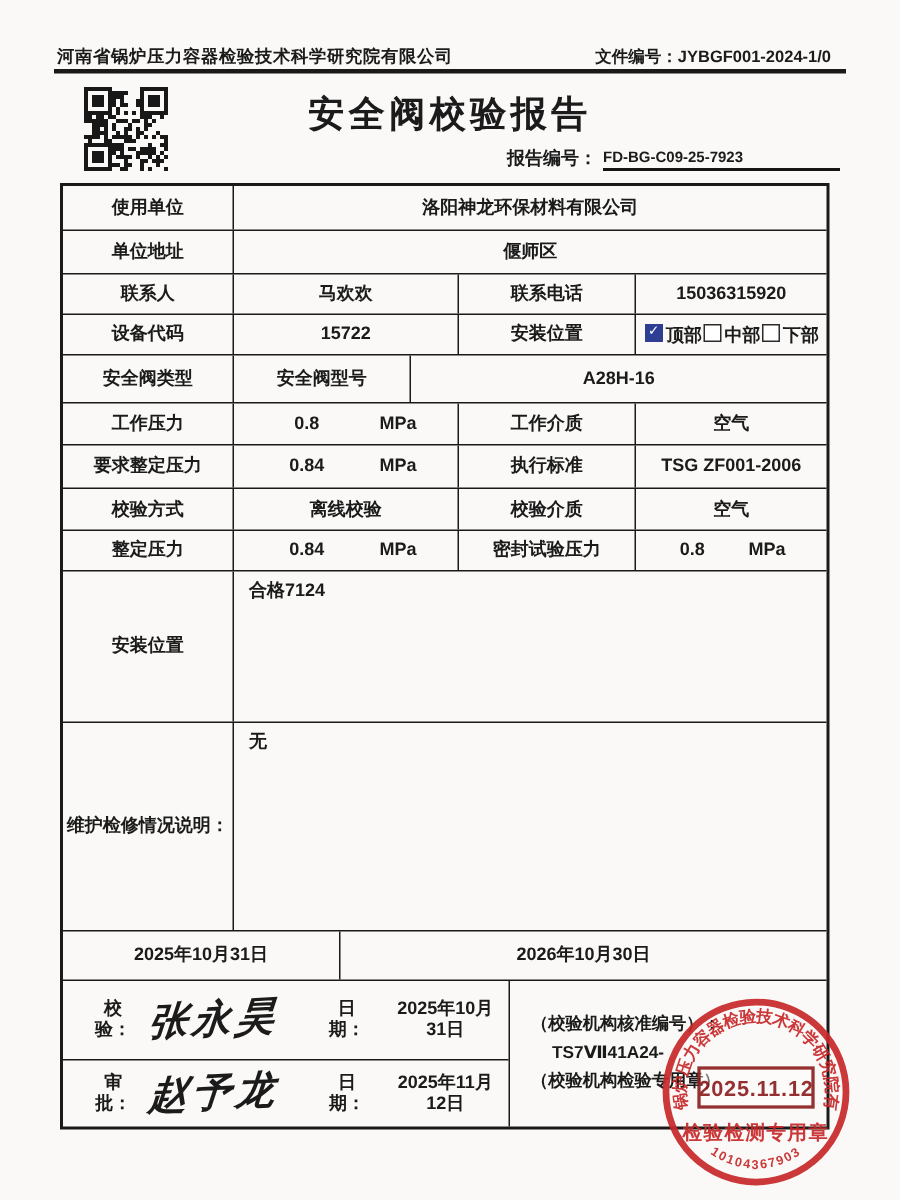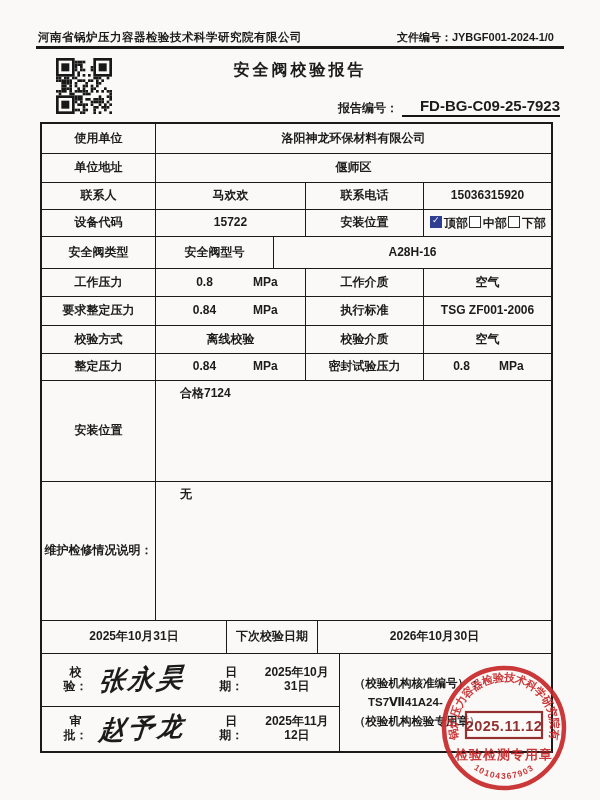--- a/index.html
+++ b/index.html
@@ -10,31 +10,31 @@
     font-family:"Liberation Sans","DejaVu Sans",sans-serif;
     font-weight:700;font-size:12px;
   }
   
   .hdr{position:absolute;left:38px;right:46px;top:30px;display:flex;justify-content:space-between;align-items:baseline;}
   .hdr-company{font-size:11.5px;letter-spacing:.5px;}
   .hdr-file{font-size:11px;}
   .hdr-rule{position:absolute;left:36px;width:528px;top:46px;height:2.5px;background:#1a1a1a;}
   
   .qr{position:absolute;left:54px;top:58px;}
-  .doc-title{position:absolute;left:0;right:0;top:60px;text-align:center;font-size:16px;letter-spacing:3px;}
+  .doc-title{position:absolute;left:0;right:0;top:60px;text-align:center;font-size:24px;letter-spacing:3px;}
   .report-row{position:absolute;left:338px;top:97px;display:flex;align-items:flex-end;}
   .report-label{font-size:12px;}
-  .report-no{display:inline-block;width:158px;text-align:right;border-bottom:2px solid #151515;padding-bottom:1px;margin-left:4px;font-size:15px;}
+  .report-no{display:inline-block;width:158px;text-align:left;border-bottom:2px solid #151515;padding-bottom:1px;margin-left:4px;font-size:10px;}
   
   .form{position:absolute;left:40px;top:122px;width:513px;border:2.2px solid #1a1a1a;box-sizing:border-box;background:transparent;}
   .row{display:flex;border-top:1.6px solid #1a1a1a;}
   .row:first-child{border-top:none;}
   .cell{border-left:1.6px solid #1a1a1a;box-sizing:border-box;display:flex;align-items:center;justify-content:center;text-align:center;line-height:1.15;padding:2px 4px;}
   .cell:first-child{border-left:none;}
-  .cell.tl{align-items:flex-start;justify-content:flex-start;text-align:left;padding:6px 24px;}
+  .cell.tl{align-items:flex-start;justify-content:flex-start;text-align:left;padding:6px 10px;}
   .mpa{display:flex;align-items:center;padding:2px 0;}
   .mpa .v{flex:1;text-align:center;}
   .mpa .u{width:52px;text-align:left;}
   .opt{white-space:nowrap;}
   .cb{display:inline-block;width:10px;height:10px;border:1.6px solid #2b2b2b;vertical-align:-1px;margin:0 2px 0 1px;position:relative;background:#fff;}
   .cb.checked{background:#2e3f93;border-color:#2e3f93;}
   .cb.checked::after{content:"\2713";position:absolute;left:1px;top:-2px;color:#fff;font-size:9px;font-weight:700;}
   .sig-left{justify-content:flex-start;text-align:center;padding-left:18px;}
   .sig{font-size:26px;font-style:italic;letter-spacing:3px;transform:rotate(-3deg) skewX(-8deg);margin:0 10px 0 8px;white-space:nowrap;}
   .sig-date-label{margin-left:20px;}
@@ -295,21 +295,20 @@
       <div class="cell tl" style="flex:1">合格7124</div>
     </div>
 
     <div class="row" style="height:138px">
       <div class="cell" style="width:113px;padding:2px 2px">维护检修情况说明：</div>
       <div class="cell tl" style="flex:1">无</div>
     </div>
 
     <div class="row" style="height:32px">
       <div class="cell" style="width:184px">2025年10月31日</div>
-      <div class="cell" style="width:91px">下次校验日期</div>
       <div class="cell" style="flex:1">2026年10月30日</div>
     </div>
 
     <div class="row" style="height:97px">
       <div style="width:297px;box-sizing:border-box;display:flex;flex-direction:column">
         <div class="cell sig-left" style="height:52px;border-left:none;width:100%">
           <span>校验：</span>
           <span class="sig">张永昊</span>
           <span class="sig-date-label">日期：</span>
           <span class="sig-date">2025年10月31日</span>

